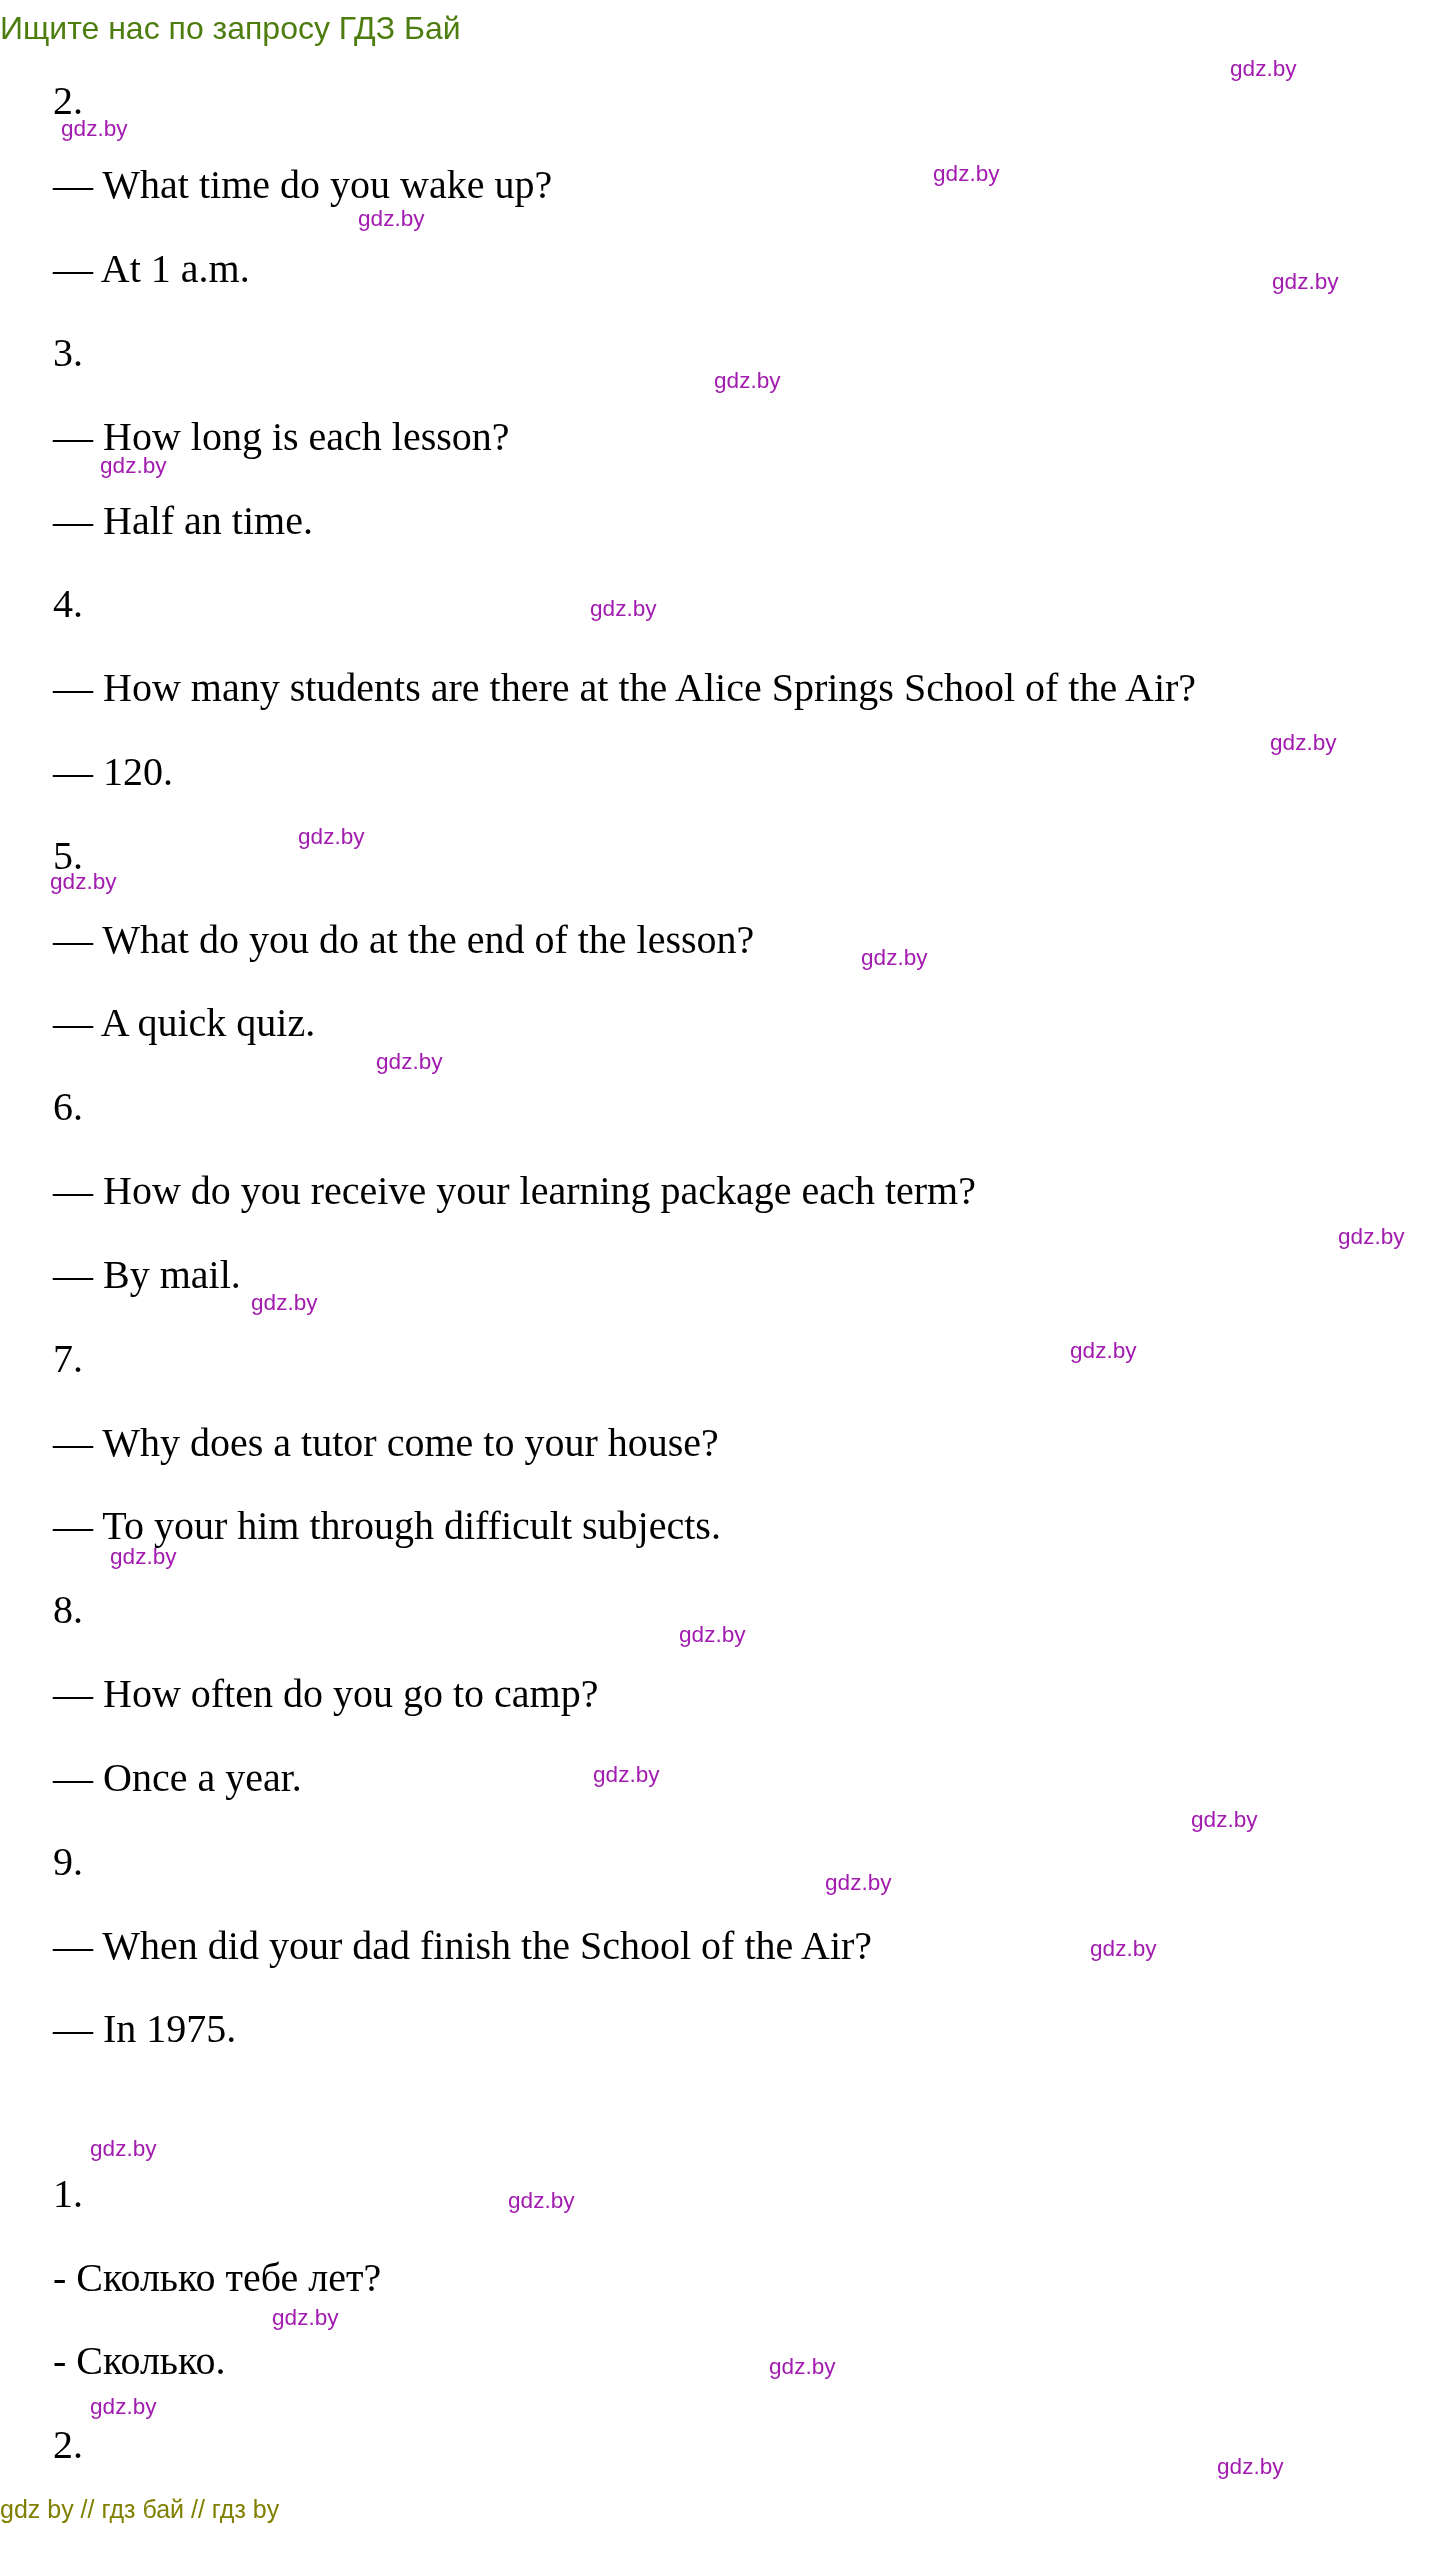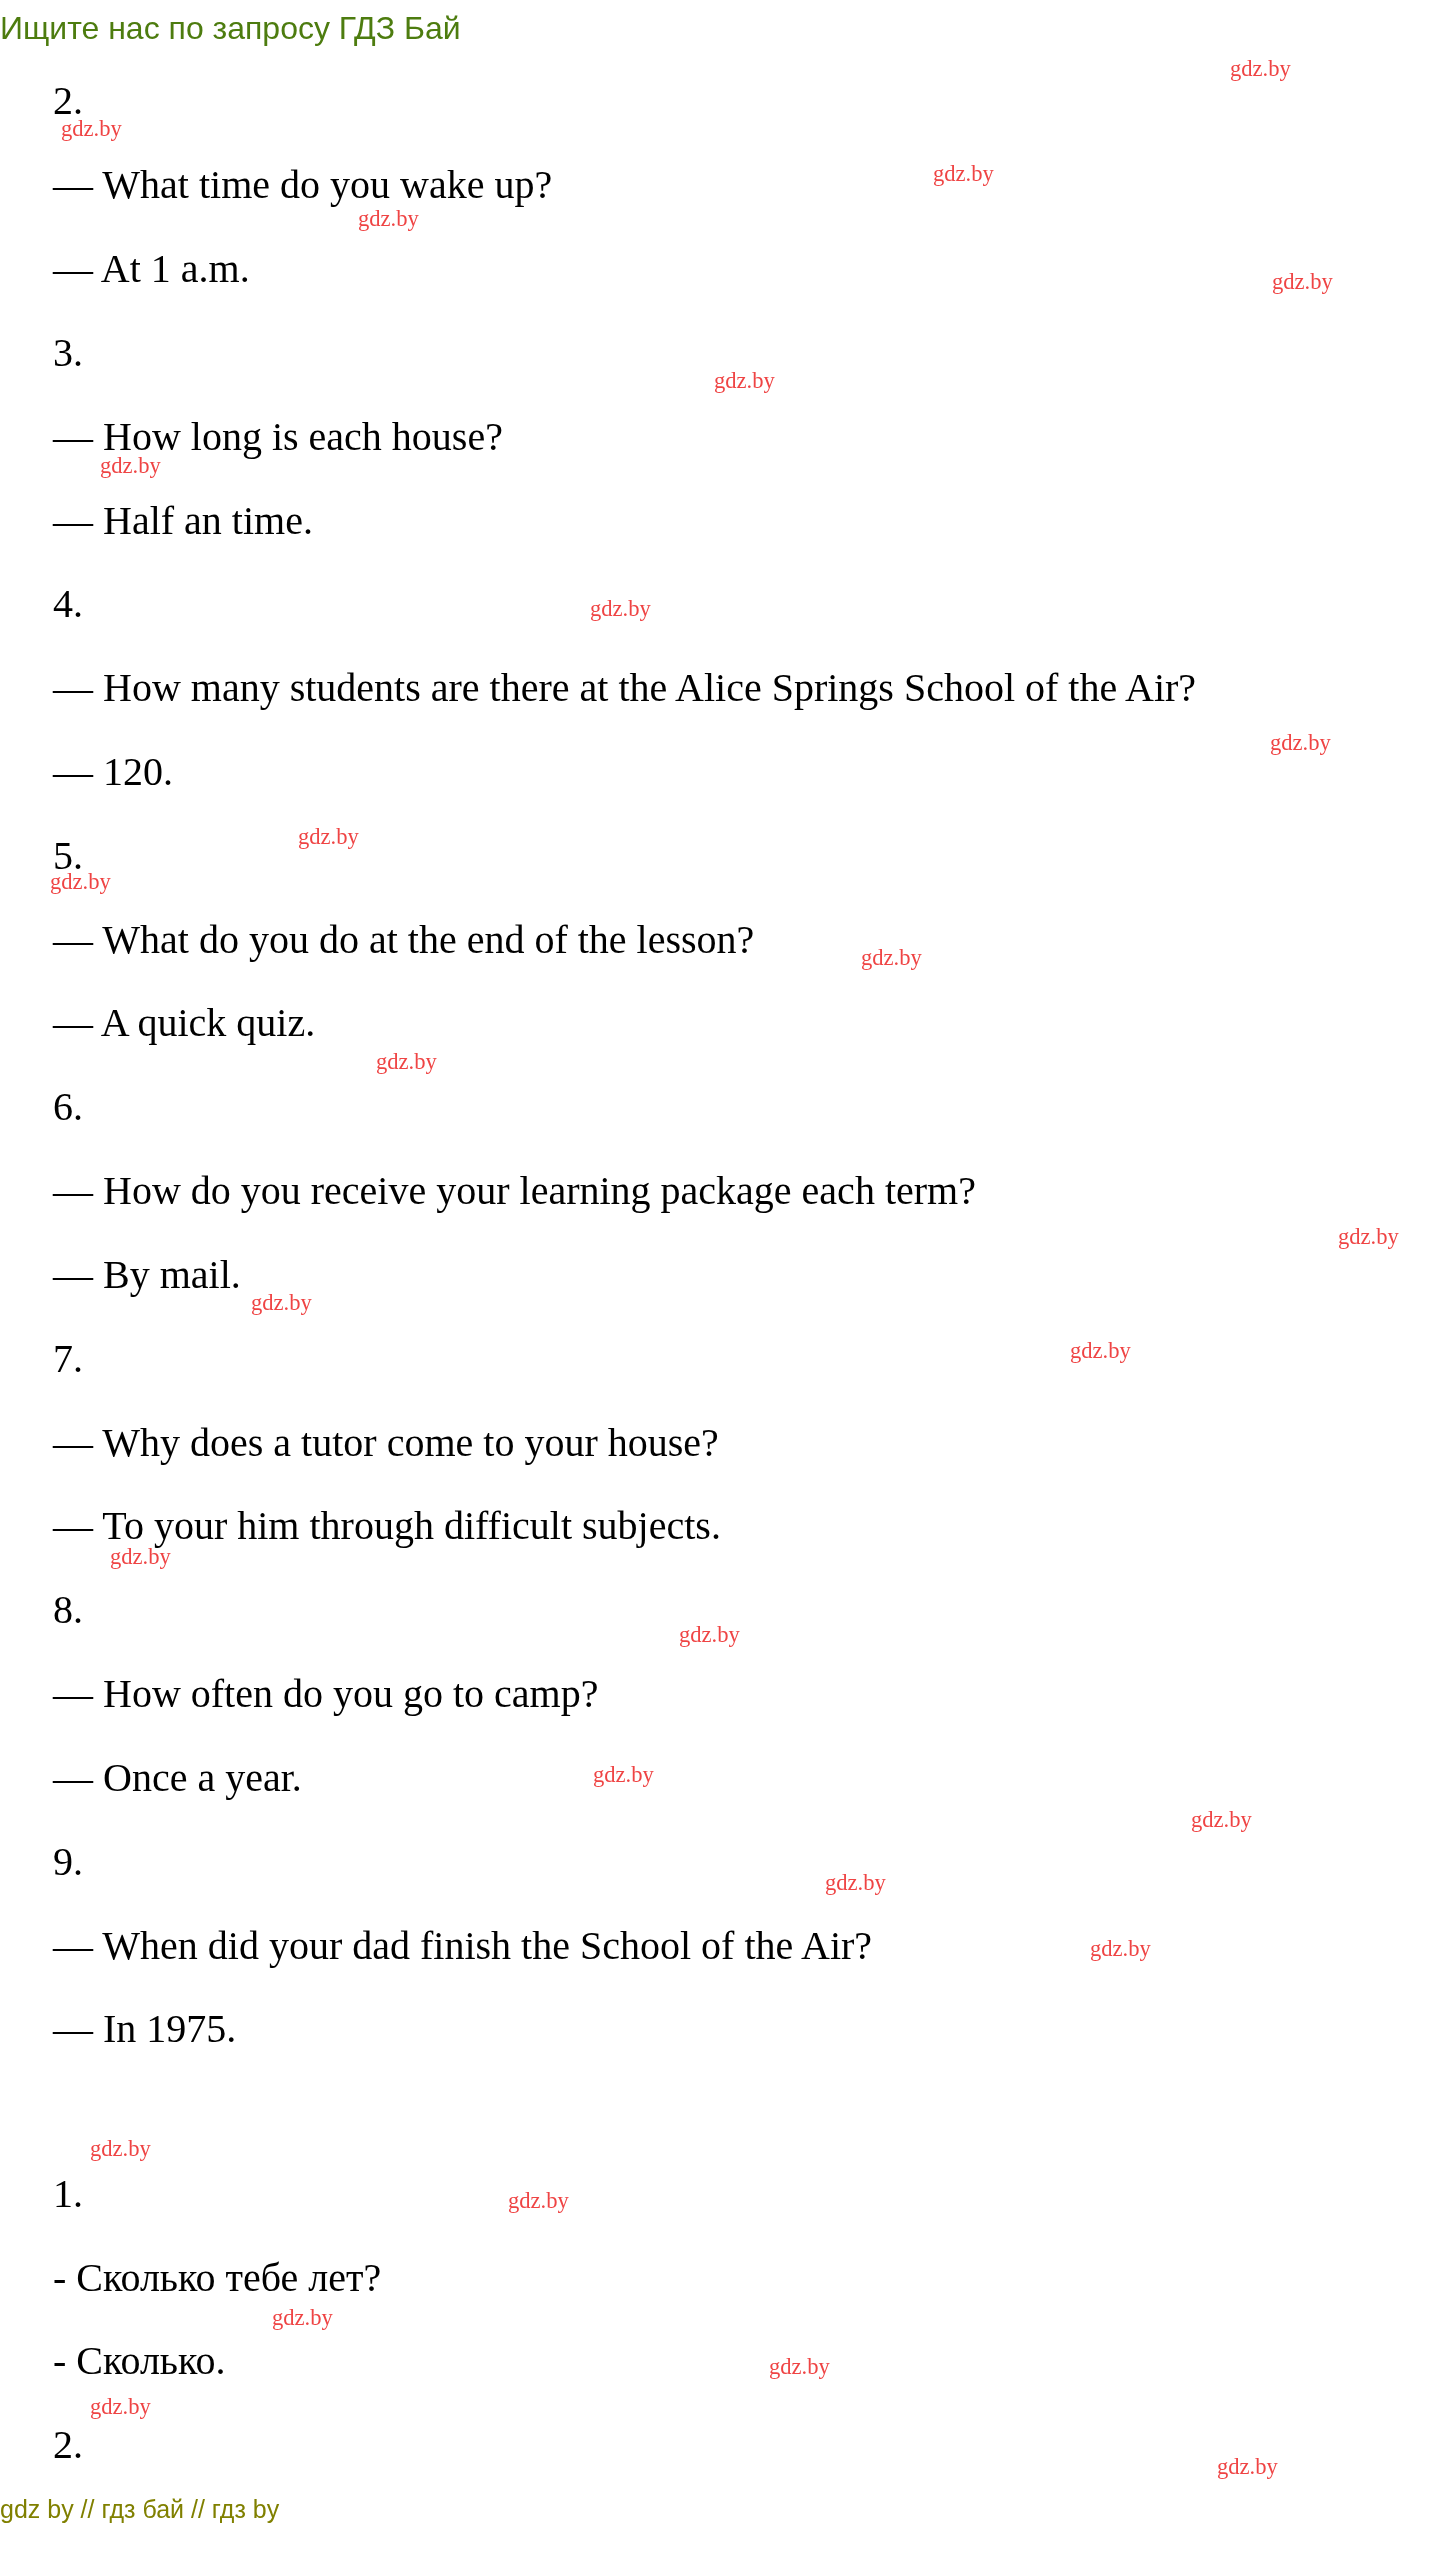--- a/index.html
+++ b/index.html
@@ -6,21 +6,21 @@
   body{
     width:1453px;height:2563px;position:relative;background:#ffffff;
     font-family:"Liberation Serif", serif;color:#000;overflow:hidden;
   }
   .header{
     position:absolute;top:9.7px;left:0;right:0;text-align:left;
     font-family:"Liberation Sans", sans-serif;font-size:32px;color:#4d7c0f;
   }
   .wm{
     position:absolute;
-    font-family:Liberation Serif, serif;font-size:22.6px;color:#ef4444;
+    font-family:Liberation Sans, sans-serif;font-size:22.6px;color:#a21caf;
     white-space:nowrap;
   }
   .line{
     position:absolute;left:53px;font-size:40px;color:#000;white-space:nowrap;
   }
   .footer{
     position:absolute;top:2495px;left:0;right:0;
     font-family:"Liberation Sans", sans-serif;font-size:25px;color:#808000;
   }
 </style>
@@ -57,21 +57,21 @@
   <span class="wm" style="left:508px;top:2188px">gdz.by</span>
   <span class="wm" style="left:272px;top:2305px">gdz.by</span>
   <span class="wm" style="left:769px;top:2354px">gdz.by</span>
   <span class="wm" style="left:90px;top:2394px">gdz.by</span>
   <span class="wm" style="left:1217px;top:2454px">gdz.by</span>
 
   <div class="line" style="top:77px">2.</div>
   <div class="line" style="top:161px">— What time do you wake up?</div>
   <div class="line" style="top:245px">— At 1 a.m.</div>
   <div class="line" style="top:329px">3.</div>
-  <div class="line" style="top:413px">— How long is each house?</div>
+  <div class="line" style="top:413px">— How long is each lesson?</div>
   <div class="line" style="top:497px">— Half an time.</div>
   <div class="line" style="top:580px">4.</div>
   <div class="line" style="top:664px">— How many students are there at the Alice Springs School of the Air?</div>
   <div class="line" style="top:748px">— 120.</div>
   <div class="line" style="top:832px">5.</div>
   <div class="line" style="top:916px">— What do you do at the end of the lesson?</div>
   <div class="line" style="top:999px">— A quick quiz.</div>
   <div class="line" style="top:1083px">6.</div>
   <div class="line" style="top:1167px">— How do you receive your learning package each term?</div>
   <div class="line" style="top:1251px">— By mail.</div>

